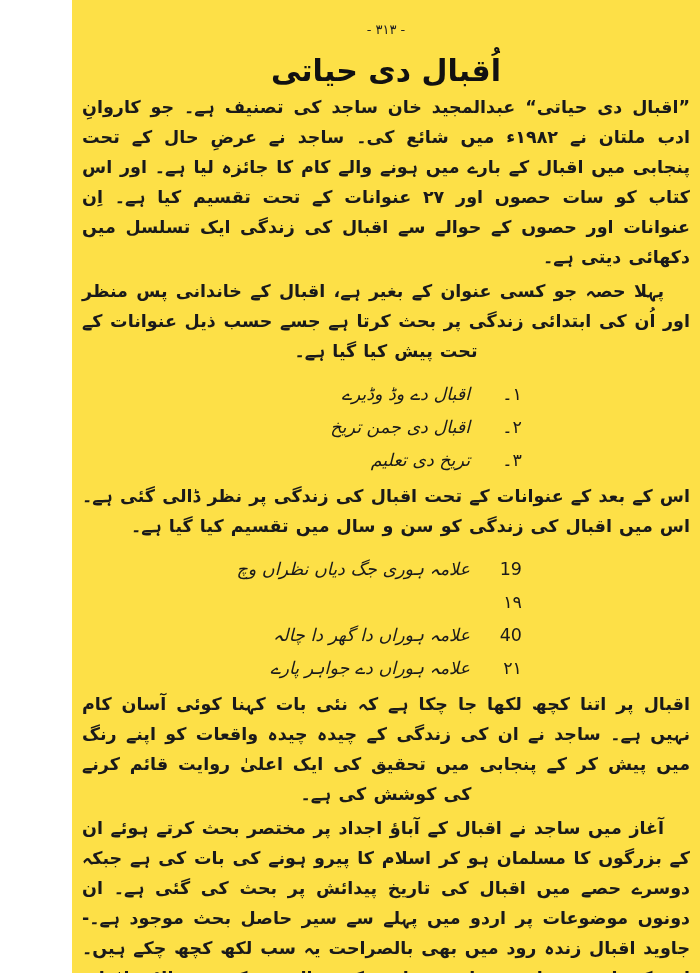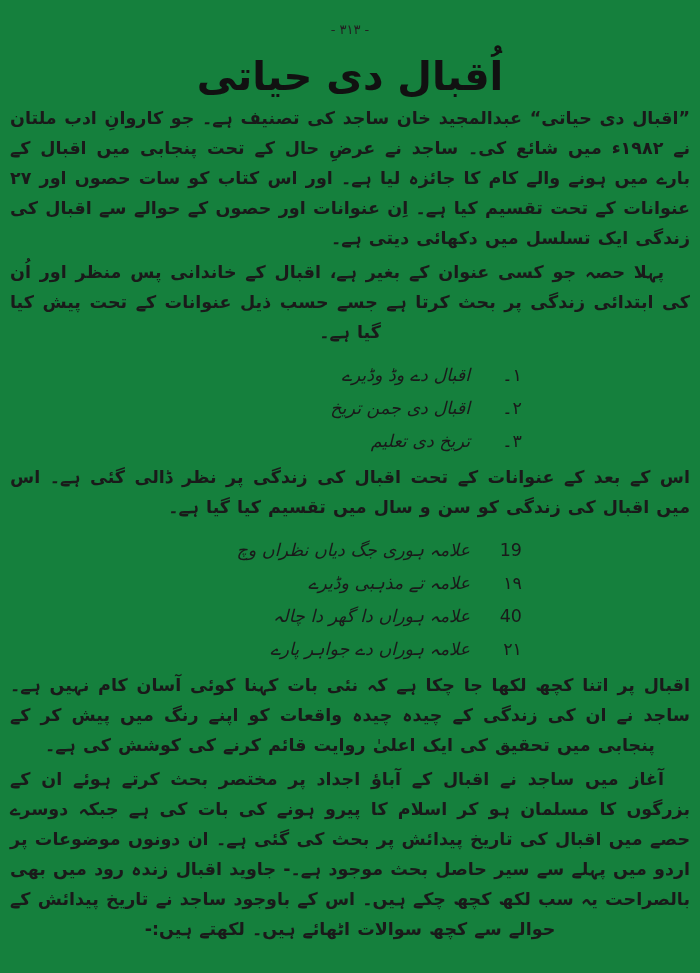--- a/index.html
+++ b/index.html
@@ -1,36 +1,36 @@
 <!DOCTYPE html>
 <html lang="ur" dir="rtl"><head>
 <meta charset="utf-8">
 <style>
   html, body { margin: 0; padding: 0; background: #ffffff; }
   .page {
     position: relative;
-    width: 700px;
+    width: 628px;
     height: 973px;
     box-sizing: border-box;
-    background: #15803d;
+    background: #fde047;
     color: #1a1a1a;
     font-family: "DejaVu Sans", sans-serif;
     direction: rtl;
     padding: 22px 10px 20px 10px;
     overflow: hidden;
   }
   .page-number {
     text-align: center;
     font-size: 13px;
     letter-spacing: 2px;
     color: #222;
   }
   .doc-title {
     text-align: center;
-    font-size: 40px;
+    font-size: 30px;
     font-weight: bold;
     margin-top: 16px;
     color: #111;
   }
   .para {
     font-size: 17.5px;
     line-height: 30px;
     text-align: justify;
     text-align-last: right;
     margin-top: 4px;
@@ -88,21 +88,20 @@
   <div class="para">اس کے بعد کے عنوانات کے تحت اقبال کی زندگی پر نظر ڈالی گئی ہے۔ اس میں اقبال کی زندگی کو سن و سال میں تقسیم کیا گیا ہے۔</div>
 
 
   <div class="num-list">
     <div class="row">
       <span class="num">19</span>
       <span class="label">علامہ ہوری جگ دیاں نظراں وچ</span>
     </div>
     <div class="row">
       <span class="num">۱۹</span>
-      <span class="label">علامہ تے مذہبی وڈیرے</span>
     </div>
     <div class="row">
       <span class="num">40</span>
       <span class="label">علامہ ہوراں دا گھر دا چالہ</span>
     </div>
     <div class="row">
       <span class="num">۲۱</span>
       <span class="label">علامہ ہوراں دے جواہر پارے</span>
     </div>
   </div>

